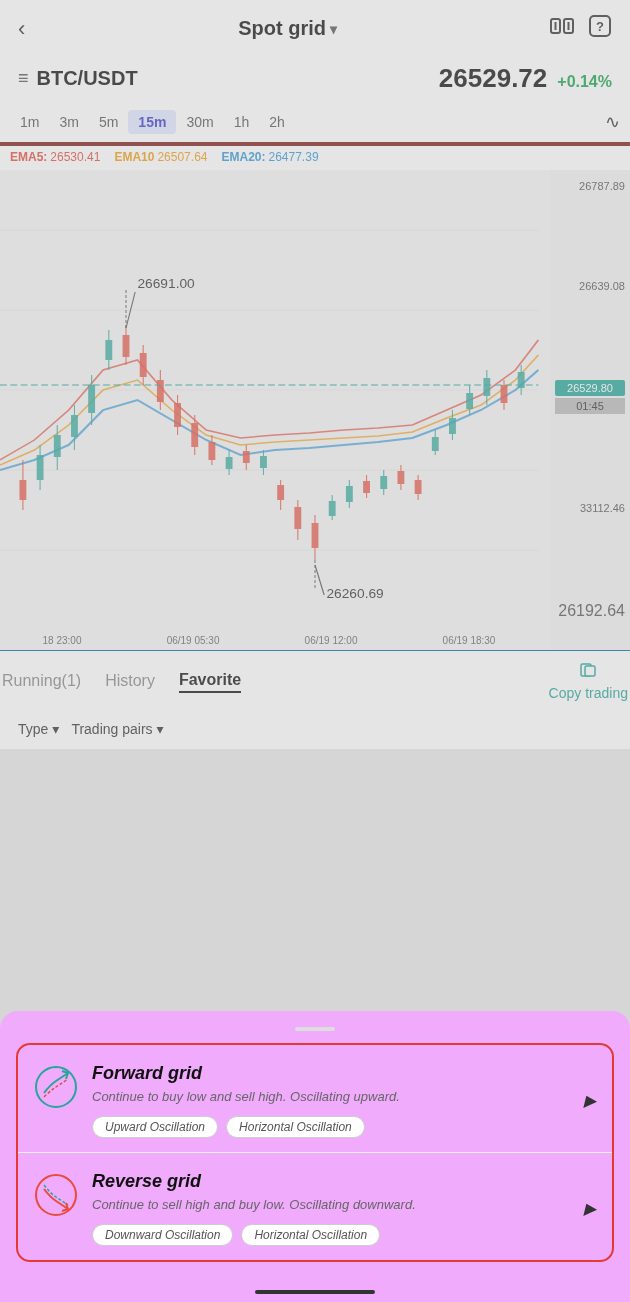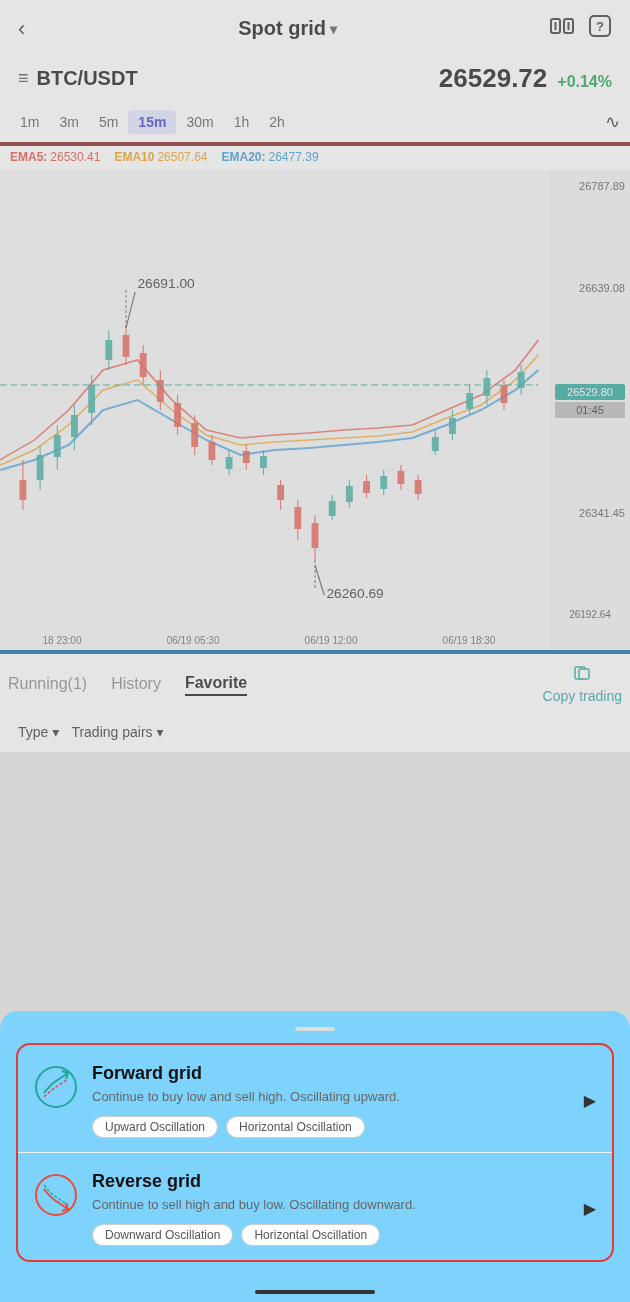--- a/index.html
+++ b/index.html
@@ -126,24 +126,24 @@
     }
     .chart-canvas {
       width: 100%;
       height: 100%;
     }
 
     
     .tabs-bar {
       display: flex;
       align-items: center;
-      padding: 12px 8px;
+      padding: 12px 2px;
       background: #fff;
       gap: 24px;
-      border-top: 4px solid #0369a1;
+      border-top: 1px solid #0369a1;
     }
     .tab-item {
       font-size: 16px;
       color: #888;
       cursor: pointer;
       padding-bottom: 2px;
     }
     .tab-item.active {
       color: #111;
       font-weight: 700;
@@ -185,24 +185,25 @@
       background: rgba(180,180,180,0.35);
       z-index: 10;
     }
 
     
     .bottom-sheet {
       position: absolute;
       bottom: 0;
       left: 0;
       right: 0;
-      background: #7dd3fc;
+      background: #f0abfc;
       border-radius: 18px 18px 0 0;
       z-index: 20;
       padding: 16px 0 30px;
+      font-style: italic;
     }
 
     
     .card-border {
       margin: 10px 16px;
       border: 2.5px solid #e53935;
       border-radius: 14px;
       overflow: hidden;
     }
 
@@ -475,22 +476,22 @@
   </svg>
   
   
   <div style="position:absolute;top:0;right:0;width:80px;height:100%;display:flex;flex-direction:column;justify-content:space-between;padding:10px 5px 30px;background:rgba(240,240,240,0.7);">
     <span style="font-size:11px;color:#555;text-align:right;">26787.89</span>
     <span style="font-size:11px;color:#555;text-align:right;">26639.08</span>
     <div style="position:relative;">
       <div style="background:#26a69a;color:#fff;font-size:11px;padding:2px 5px;border-radius:2px;text-align:center;">26529.80</div>
       <div style="background:#bbb;color:#333;font-size:11px;padding:2px 5px;margin-top:2px;text-align:center;">01:45</div>
     </div>
-    <span style="font-size:11px;color:#555;text-align:right;">26341.45</span>
-    <span style="font-size:10px;color:#555;text-align:center;">26192.64</span>
+    <span style="font-size:11px;color:#555;text-align:right;">33112.46</span>
+    <span style="font-size:16px;color:#555;text-align:right;">26192.64</span>
   </div>
   
   
   <div style="position:absolute;bottom:4px;left:0;right:92px;display:flex;justify-content:space-around;">
     <span style="font-size:10px;color:#666;">18 23:00</span>
     <span style="font-size:10px;color:#666;">06/19 05:30</span>
     <span style="font-size:10px;color:#666;">06/19 12:00</span>
     <span style="font-size:10px;color:#666;">06/19 18:30</span>
   </div>
 </div>

